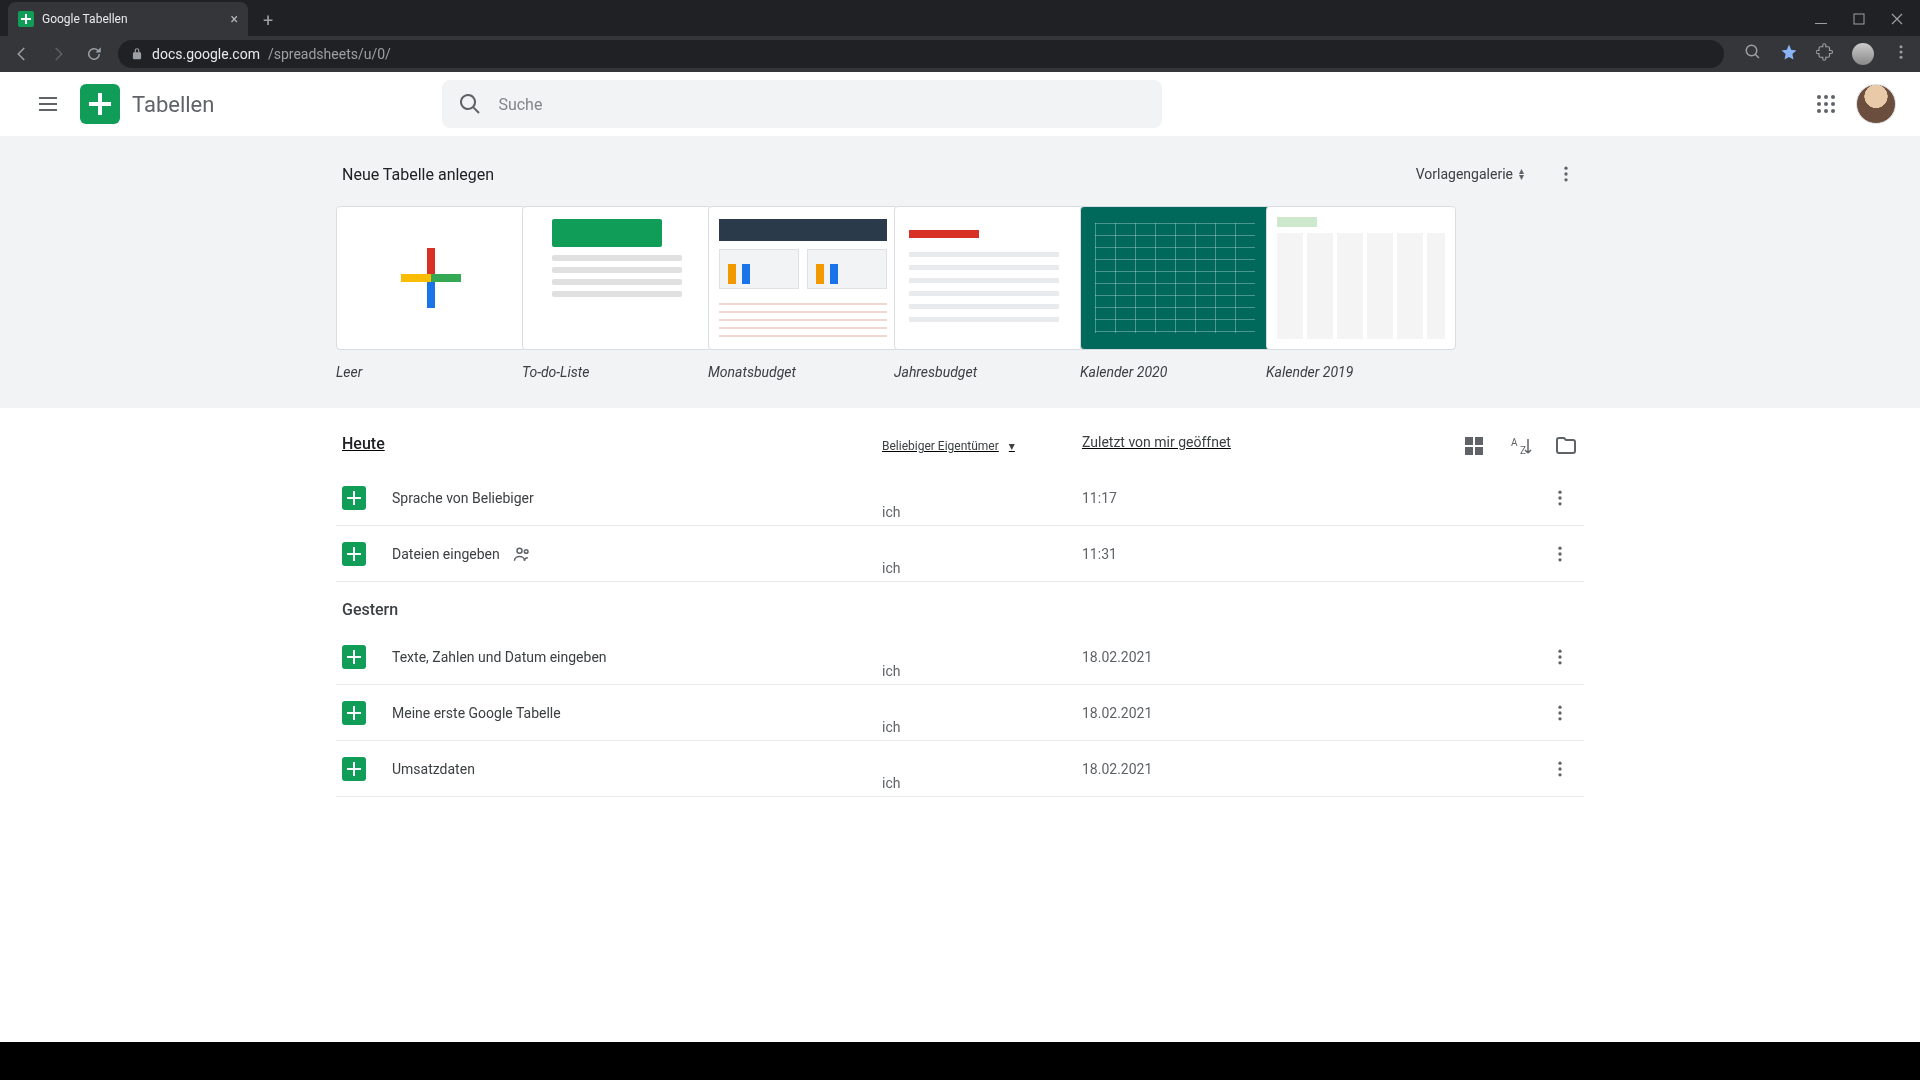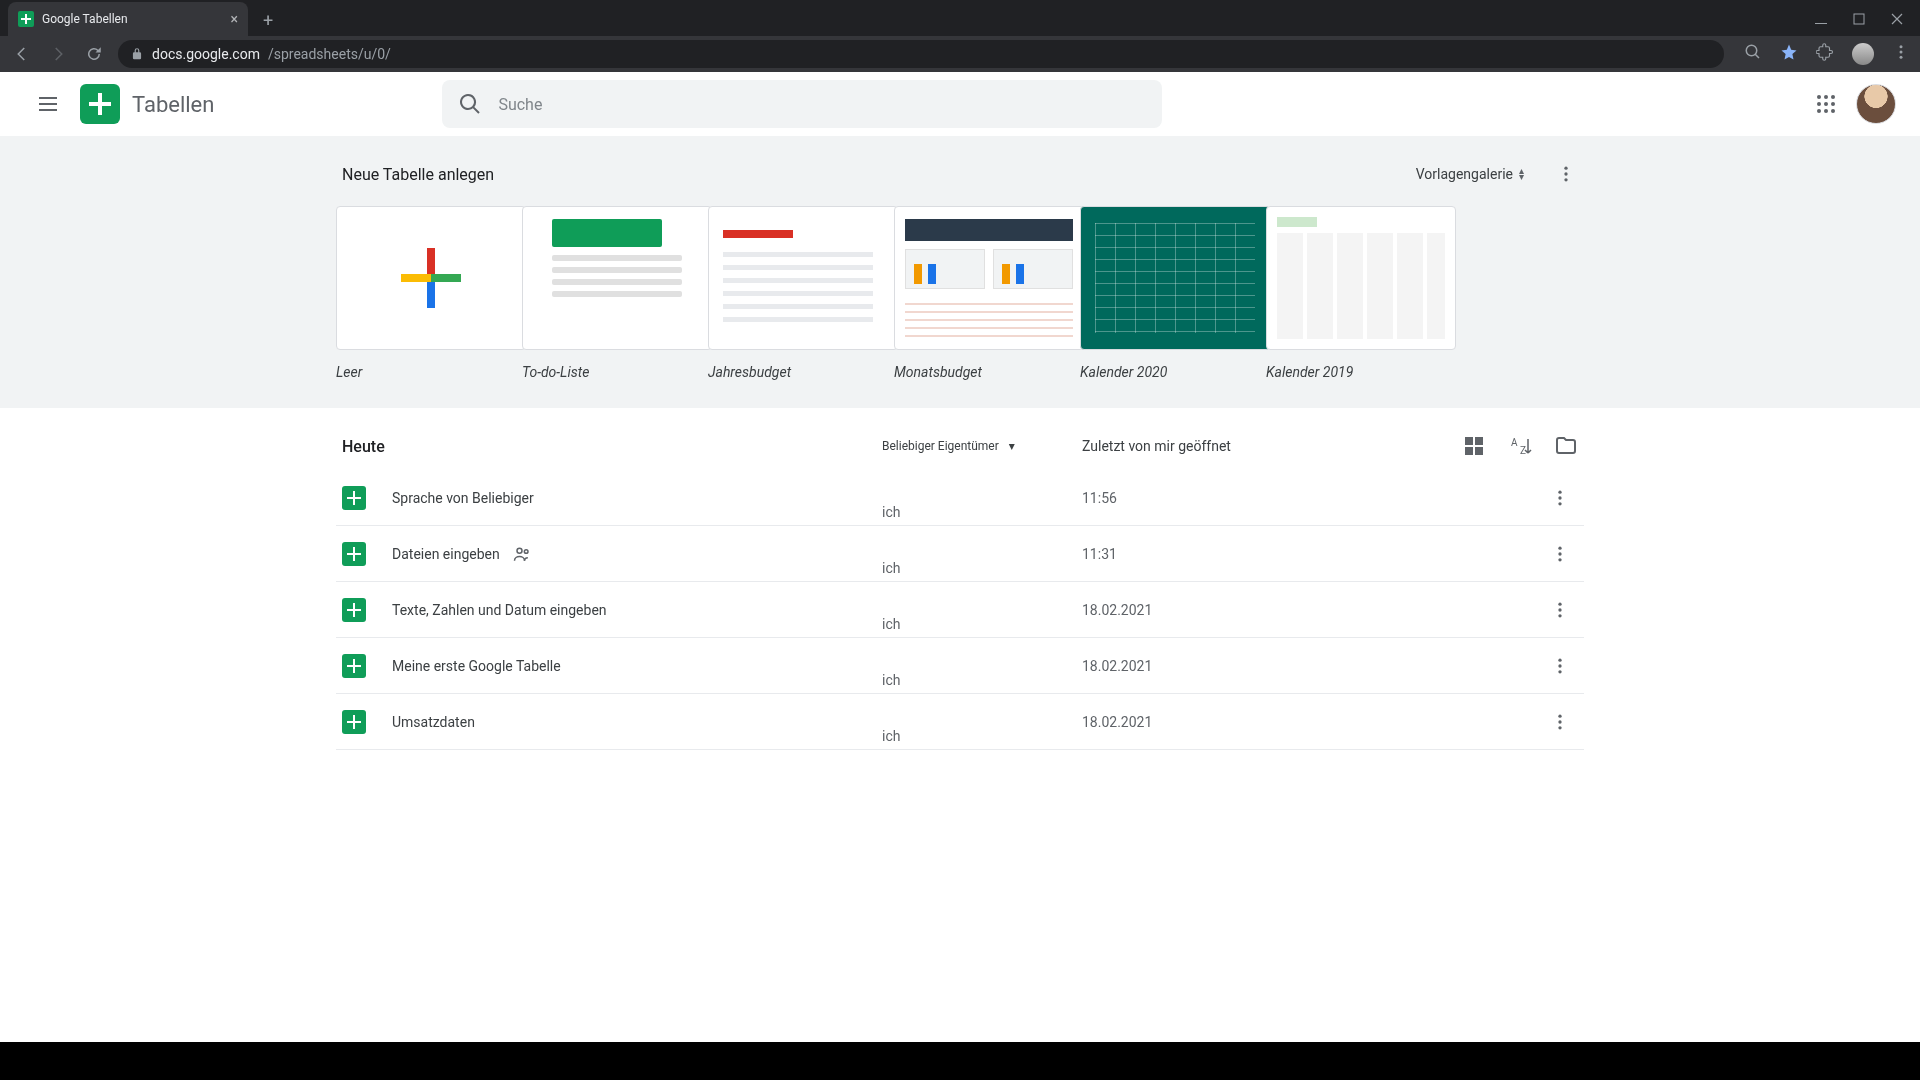--- a/index.html
+++ b/index.html
@@ -94,21 +94,21 @@
 
 .thumb-cal2020 { background:#00695c; }
 .thumb-cal2020 .grid { width: 160px; height: 110px; background: repeating-linear-gradient(90deg, rgba(255,255,255,.3) 0 1px, transparent 1px 20px), repeating-linear-gradient(rgba(255,255,255,.3) 0 1px, transparent 1px 12px); }
 
 .thumb-cal2019 { flex-direction: column; align-items: flex-start; padding: 10px; }
 .thumb-cal2019 .yr { width:40px; height:10px; background:#cde8cd; margin-bottom:6px; }
 .thumb-cal2019 .mini { width:100%; flex:1; background: repeating-linear-gradient(90deg,#f4f4f4 0 26px,transparent 26px 30px); display:flex; flex-wrap:wrap; }
 
 
 .docs { width: 1248px; margin: 0 auto; padding-top: 18px; }
-.filter-row { display: flex; align-items: center; padding: 8px 6px 12px; }
+.filter-row { display: flex; padding: 8px 6px 12px; text-decoration: underline; }
 .filter-title { font-size: 16px; color: #202124; font-weight: 500; width: 540px; }
 .owner-filter { font-size: 12px; color: #3c4043; display: flex; align-items: center; gap: 10px; cursor: pointer; width: 200px; }
 .sort-label { font-size: 14px; color: #3c4043; width: 240px; }
 .view-icons { margin-left: auto; display: flex; align-items: center; gap: 22px; color: #5f6368; }
 .view-icons span { width: 24px; height: 24px; display: flex; align-items: center; justify-content: center; cursor: pointer; }
 
 .group-heading { font-size: 16px; color: #3c4043; font-weight: 500; padding: 18px 6px 10px; }
 
 .doc-row { display: flex; align-items: center; height: 56px; border-bottom: 1px solid #e8eaed; padding: 0 6px; cursor: pointer; }
 .doc-icon { width: 24px; height: 24px; background: #0f9d58; border-radius: 3px; position: relative; margin-right: 26px; }
@@ -276,41 +276,41 @@
                   <div class="head"></div>
                   <div class="line"></div>
                   <div class="line"></div>
                   <div class="line"></div>
                   <div class="line"></div>
                 </div>
               </div>
               <div class="tmpl-label">To-do-Liste</div>
             </div>
             <div class="tmpl">
-              <div class="tmpl-thumb thumb-annual">
-                <div class="title"></div>
-                <div class="row"></div>
-                <div class="row"></div>
-                <div class="row"></div>
-                <div class="row"></div>
-                <div class="row"></div>
-                <div class="row"></div>
-              </div>
-              <div class="tmpl-label">Jahresbudget</div>
-            </div>
-            <div class="tmpl">
               <div class="tmpl-thumb thumb-monthly">
                 <div class="hdr"></div>
                 <div class="charts">
                   <div class="chart"></div>
                   <div class="chart"></div>
                 </div>
                 <div class="tbl"></div>
               </div>
               <div class="tmpl-label">Monatsbudget</div>
+            </div>
+            <div class="tmpl">
+              <div class="tmpl-thumb thumb-annual">
+                <div class="title"></div>
+                <div class="row"></div>
+                <div class="row"></div>
+                <div class="row"></div>
+                <div class="row"></div>
+                <div class="row"></div>
+                <div class="row"></div>
+              </div>
+              <div class="tmpl-label">Jahresbudget</div>
             </div>
             <div class="tmpl">
               <div class="tmpl-thumb thumb-cal2020">
                 <div class="grid"></div>
               </div>
               <div class="tmpl-label">Kalender 2020</div>
             </div>
             <div class="tmpl">
               <div class="tmpl-thumb thumb-cal2019">
                 <div class="yr"></div>
@@ -354,21 +354,21 @@
         </div>
       </div>
 
       <div id="docs-container">
           <div class="doc-row">
             <div class="doc-icon"></div>
             <div class="doc-name">
               <span>Sprache von Beliebiger</span>
             </div>
             <div class="doc-owner">ich</div>
-            <div class="doc-time">11:56</div>
+            <div class="doc-time">11:17</div>
             <div class="doc-more">
               <svg width="20" height="20" viewBox="0 0 24 24">
                 <circle cx="12" cy="5" r="2"></circle>
                 <circle cx="12" cy="12" r="2"></circle>
                 <circle cx="12" cy="19" r="2"></circle>
               </svg>
             </div>
           </div>
           <div class="doc-row">
             <div class="doc-icon"></div>
@@ -384,20 +384,21 @@
             <div class="doc-owner">ich</div>
             <div class="doc-time">11:31</div>
             <div class="doc-more">
               <svg width="20" height="20" viewBox="0 0 24 24">
                 <circle cx="12" cy="5" r="2"></circle>
                 <circle cx="12" cy="12" r="2"></circle>
                 <circle cx="12" cy="19" r="2"></circle>
               </svg>
             </div>
           </div>
+          <div class="group-heading">Gestern</div>
           <div class="doc-row">
             <div class="doc-icon"></div>
             <div class="doc-name">
               <span>Texte, Zahlen und Datum eingeben</span>
             </div>
             <div class="doc-owner">ich</div>
             <div class="doc-time">18.02.2021</div>
             <div class="doc-more">
               <svg width="20" height="20" viewBox="0 0 24 24">
                 <circle cx="12" cy="5" r="2"></circle>

